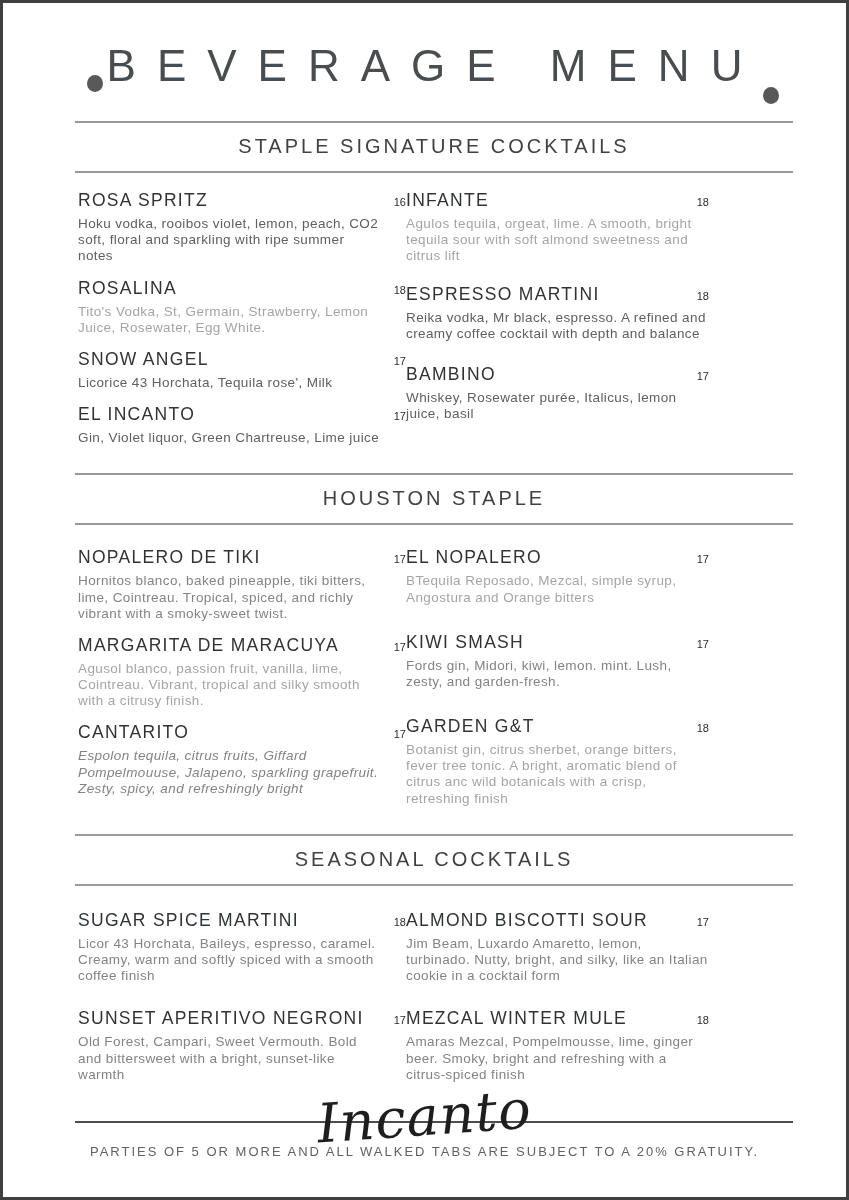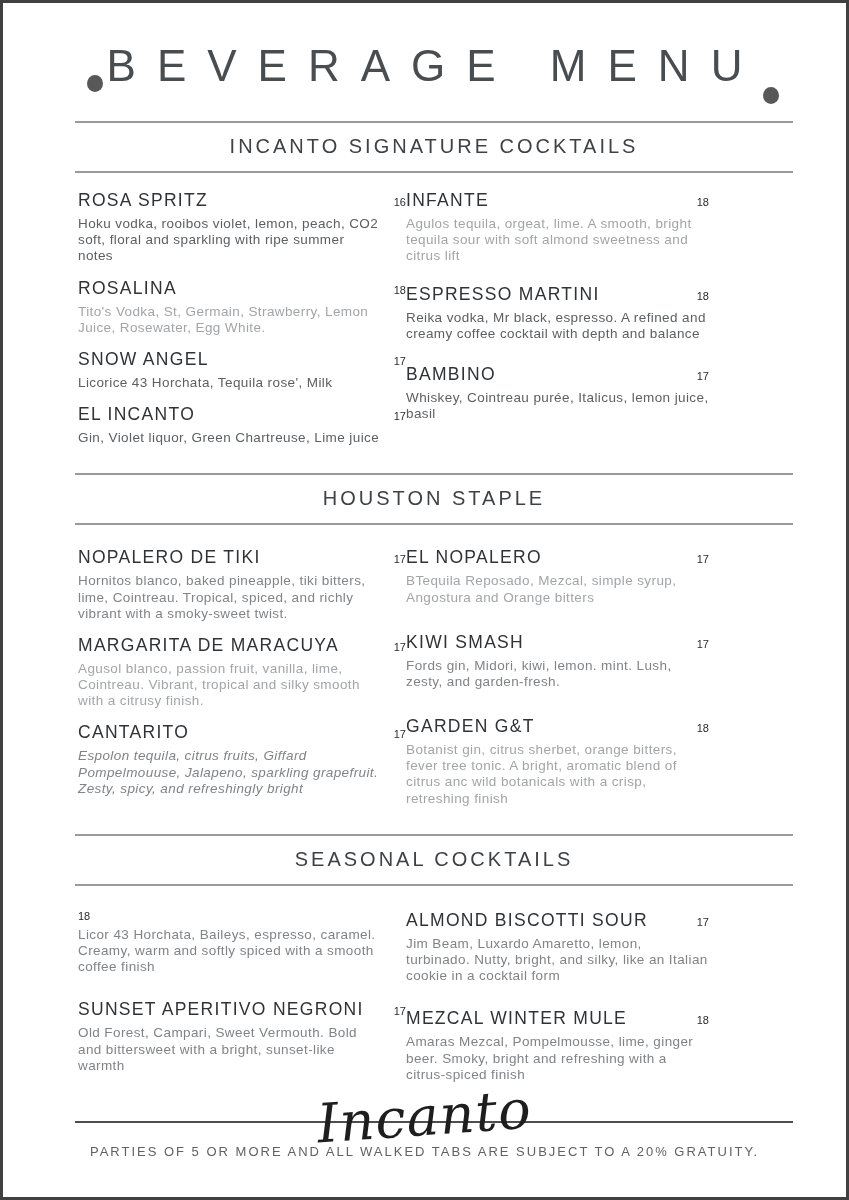--- a/index.html
+++ b/index.html
@@ -101,21 +101,21 @@
   <div class="masthead">
     <span class="dot dot-left"></span>
     <h1 class="menu-title" style="margin:0;">BEVERAGE MENU</h1>
     <span class="dot dot-right"></span>
   </div>
 
   <div class="content" style="margin-top:30px;">
 
     <div class="section sec-1">
       <hr class="rule">
-      <div class="section-header">INCANTO SIGNATURE COCKTAILS</div>
+      <div class="section-header">STAPLE SIGNATURE COCKTAILS</div>
       <hr class="rule">
       <div class="items">
         <div class="col col-left">
           <div class="item">
             <div class="item-row">
               <span class="item-name">ROSA SPRITZ</span>
               <span class="item-price">16</span>
             </div>
             <div class="desc dark">Hoku vodka, rooibos violet, lemon, peach, CO2 soft, floral and sparkling with ripe summer notes</div>
           </div>
@@ -154,21 +154,21 @@
               <span class="item-name">ESPRESSO MARTINI</span>
               <span class="item-price">18</span>
             </div>
             <div class="desc dark">Reika vodka, Mr black, espresso. A refined and creamy coffee cocktail with depth and balance</div>
           </div>
           <div class="item" style="margin-top:9px;">
             <div class="item-row">
               <span class="item-name">BAMBINO</span>
               <span class="item-price">17</span>
             </div>
-            <div class="desc dark">Whiskey, Cointreau purée, Italicus, lemon juice, basil</div>
+            <div class="desc dark">Whiskey, Rosewater purée, Italicus, lemon juice, basil</div>
           </div>
         </div>
       </div>
     </div>
 
     <div class="section sec-2">
       <hr class="rule">
       <div class="section-header">HOUSTON STAPLE</div>
       <hr class="rule">
       <div class="items" style="padding-top:22px;">
@@ -222,20 +222,21 @@
     </div>
 
     <div class="section sec-3">
       <hr class="rule">
       <div class="section-header">SEASONAL COCKTAILS</div>
       <hr class="rule">
       <div class="items" style="padding-top:24px;">
         <div class="col col-left">
           <div class="item">
             <div class="item-row">
+              <span class="item-name">SUGAR SPICE MARTINI</span>
               <span class="item-price">18</span>
             </div>
             <div class="desc">Licor 43 Horchata, Baileys, espresso, caramel. Creamy, warm and softly spiced with a smooth coffee finish</div>
           </div>
           <div class="item">
             <div class="item-row">
               <span class="item-name">SUNSET APERITIVO NEGRONI</span>
               <span class="item-price">17</span>
             </div>
             <div class="desc">Old Forest, Campari, Sweet Vermouth. Bold and bittersweet with a bright, sunset-like warmth</div>

